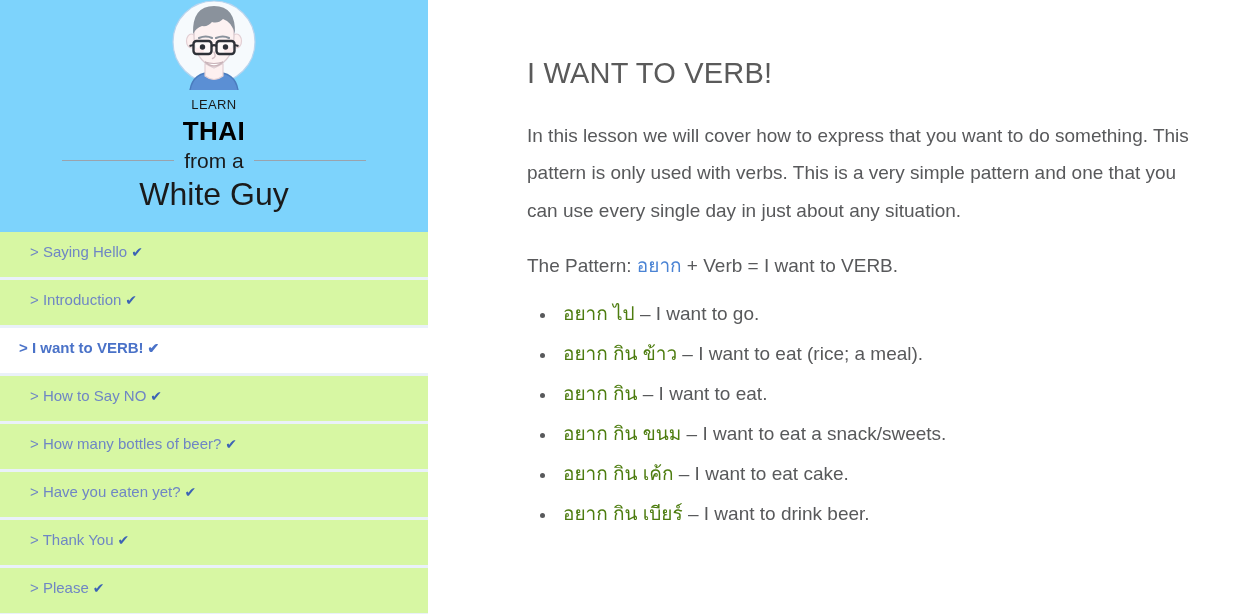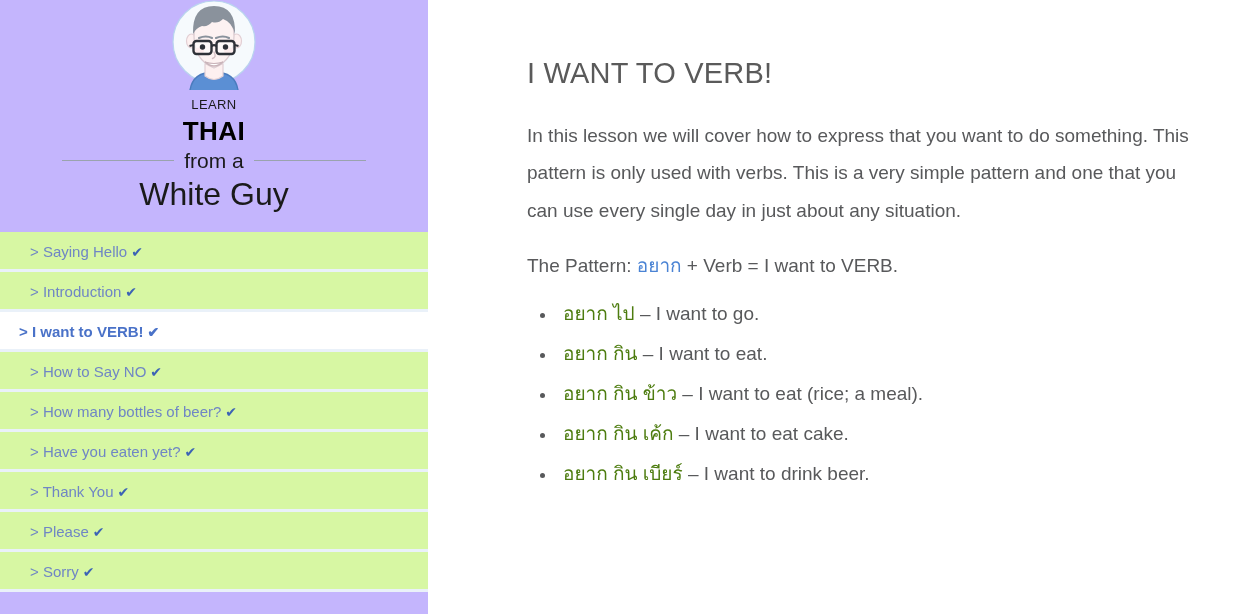--- a/index.html
+++ b/index.html
@@ -18,21 +18,21 @@
     display: flex;
     width: 1245px;
     height: 614px;
     align-items: stretch;
   }
 
   
   .sidebar {
     width: 428px;
     min-width: 428px;
-    background: #c4b5fd;
+    background: #7dd3fc;
     position: relative;
     overflow: hidden;
   }
   .brand {
     padding-top: 0;
     text-align: center;
   }
   .avatar-wrap {
     display: flex;
     justify-content: center;
@@ -80,21 +80,21 @@
     font-size: 32px;
     color: #1a1a1a;
     margin-top: 6px;
     line-height: 1.1;
   }
 
   .nav {
     margin-top: 20px;
   }
   .nav-item {
-    height: 40px;
+    height: 48px;
     line-height: 40px;
     background: #d7f7a3;
     color: #6f86c4;
     font-size: 15px;
     padding-left: 30px;
     margin-bottom: 0;
     box-sizing: border-box;
     white-space: nowrap;
     border-bottom: 3px solid #eaf1f9;
     cursor: pointer;
@@ -268,20 +268,21 @@
   <main class="main">
 
     <h1 class="lesson-title">I WANT TO VERB!</h1>
 
     <p class="lesson-body">In this lesson we will cover how to express that you want to do something. This pattern is only used with verbs. This is a very simple pattern and one that you can use every single day in just about any situation.</p>
 
     <p class="lesson-pattern"><span>The Pattern: </span><span class="thai">อยาก</span><span> + Verb = I want to VERB.</span></p>
 
     <ul class="examples">
       <li><span class="ex-thai">อยาก ไป</span><span class="ex-dash"> – I want to go.</span></li>
+      <li><span class="ex-thai">อยาก กิน ข้าว</span><span class="ex-dash"> – I want to eat (rice; a meal).</span></li>
       <li><span class="ex-thai">อยาก กิน</span><span class="ex-dash"> – I want to eat.</span></li>
-      <li><span class="ex-thai">อยาก กิน ข้าว</span><span class="ex-dash"> – I want to eat (rice; a meal).</span></li>
+      <li><span class="ex-thai">อยาก กิน ขนม</span><span class="ex-dash"> – I want to eat a snack/sweets.</span></li>
       <li><span class="ex-thai">อยาก กิน เค้ก</span><span class="ex-dash"> – I want to eat cake.</span></li>
       <li><span class="ex-thai">อยาก กิน เบียร์</span><span class="ex-dash"> – I want to drink beer.</span></li>
     </ul>
 
   </main>
 </div>
 
 </body></html>

